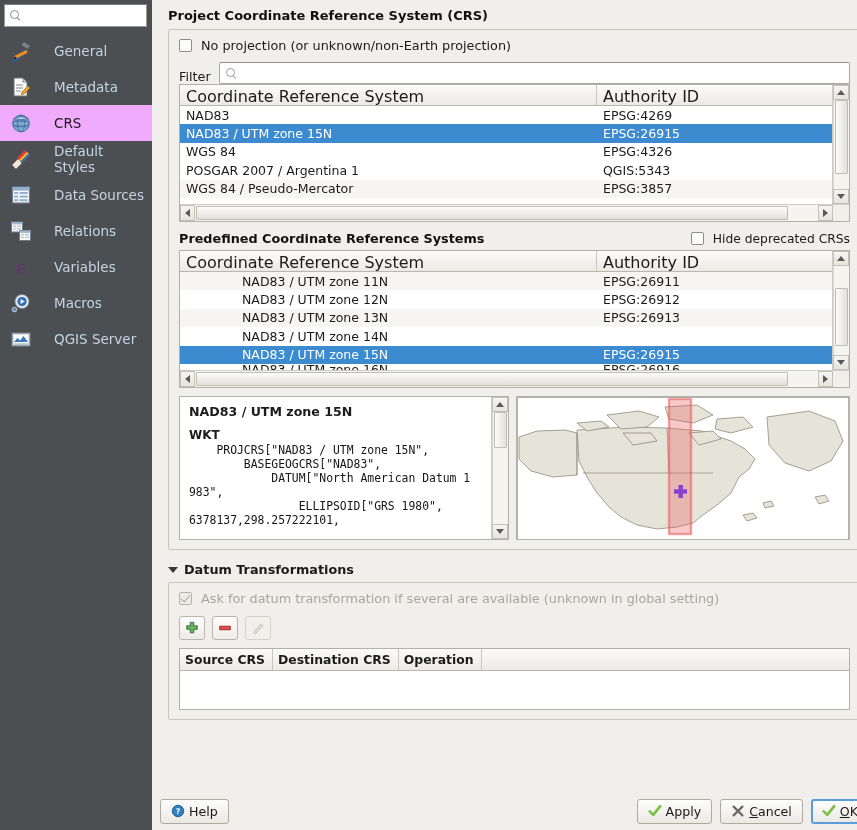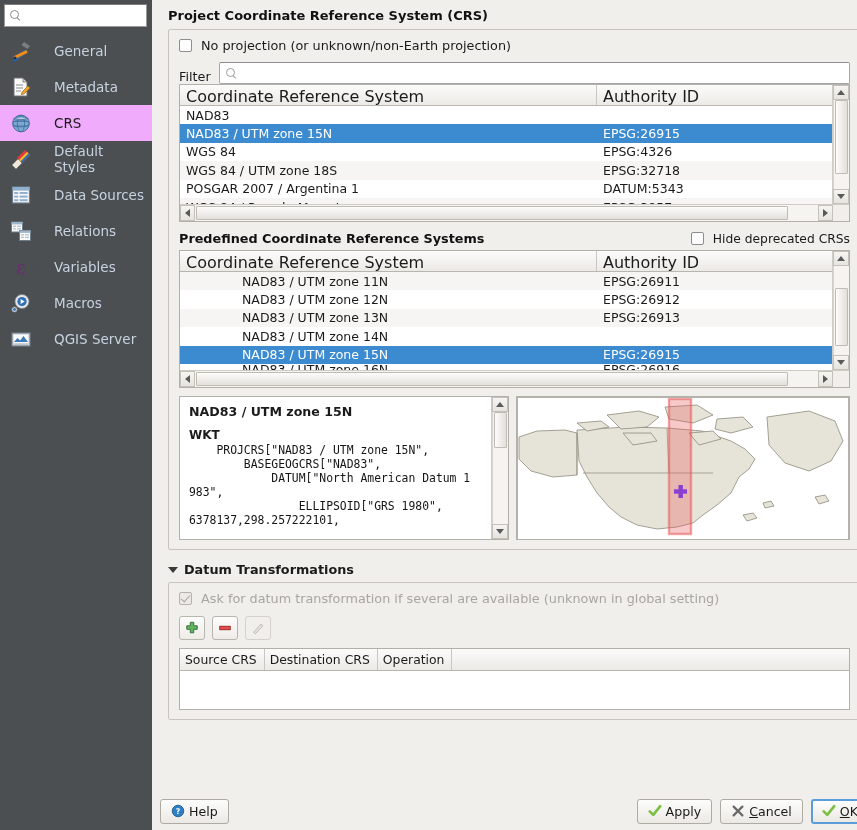--- a/index.html
+++ b/index.html
@@ -129,21 +129,21 @@
   .tri{width:0;height:0;border-left:5px solid transparent;border-right:5px solid transparent;
        border-top:6px solid #3a3a3a;}
   .dt-title{font-weight:bold;font-size:12.8px;}
   .tbtn{width:26px;height:24px;border:1px solid #b9b6b0;border-radius:3px;
         background:linear-gradient(#fdfdfc,#eeece7);display:flex;align-items:center;
         justify-content:center;box-sizing:border-box;}
   .tbtn.dis{background:#f1efeb;border-color:#d4d1cb;}
   .dt-tbl{border:1px solid #b3b0aa;background:#fff;height:62px;box-sizing:border-box;
           display:flex;flex-direction:column;overflow:hidden;margin-top:8px;}
   .dt-thead{display:flex;height:21px;flex:0 0 21px;
-            background:linear-gradient(#fbfbfa,#eceae6);border-bottom:1px solid #b9b6b0;}
+            background:linear-gradient(#fbfbfa,#eceae6);border-bottom:1px solid #b9b6b0;font-weight:bold;}
   .dt-th{font-size:12.4px;padding:3px 7px 0 5px;border-right:1px solid #c9c6c0;
          box-sizing:border-box;}
   .dt-th.last{border-right:1px solid #c9c6c0;}
   .dt-fill{flex:1;}
 
   
   .footer{position:absolute;left:0;right:0;bottom:0;height:38px;display:flex;
           align-items:center;padding:0 8px;box-sizing:border-box;}
   .btn{height:25px;border:1px solid #aeaba5;border-radius:3px;
        background:linear-gradient(#fdfdfc,#ebe9e4);display:flex;align-items:center;
@@ -319,36 +319,33 @@
       <div class="tbl-wrap" style="height:138px;">
         <div class="tbl-main">
           <div class="tbl-body">
             <div class="thead">
               <div class="th c1">Coordinate Reference System</div>
               <div class="th c2">Authority ID</div>
             </div>
             <div class="rows">
               <div class="tr">
                 <div class="td c1">NAD83</div>
+                <div class="td c2">EPSG:4269</div>
               </div>
               <div class="tr sel">
                 <div class="td c1">NAD83 / UTM zone 15N</div>
                 <div class="td c2">EPSG:26915</div>
               </div>
               <div class="tr">
                 <div class="td c1">WGS 84</div>
                 <div class="td c2">EPSG:4326</div>
               </div>
-              <div class="tr alt">
-                <div class="td c1">WGS 84 / UTM zone 18S</div>
-                <div class="td c2">EPSG:32718</div>
-              </div>
               <div class="tr">
                 <div class="td c1">POSGAR 2007 / Argentina 1</div>
-                <div class="td c2">DATUM:5343</div>
+                <div class="td c2">QGIS:5343</div>
               </div>
               <div class="tr alt">
                 <div class="td c1">WGS 84 / Pseudo-Mercator</div>
                 <div class="td c2">EPSG:3857</div>
               </div>
 
             </div>
           </div>
           <div class="vsb">
             <div class="sb-btn">

